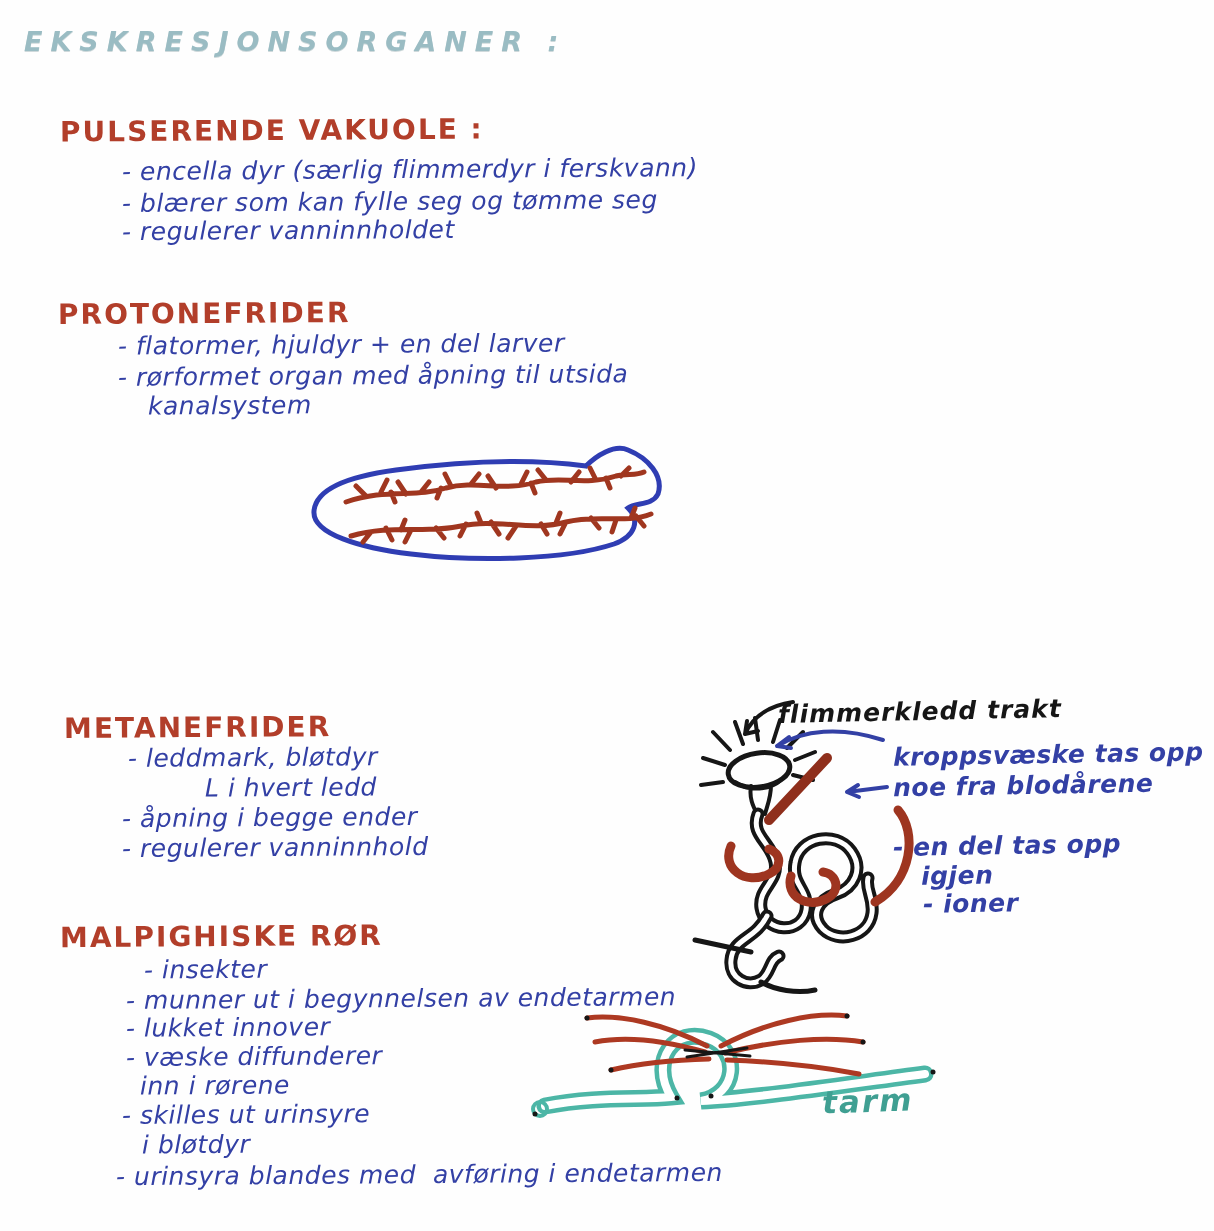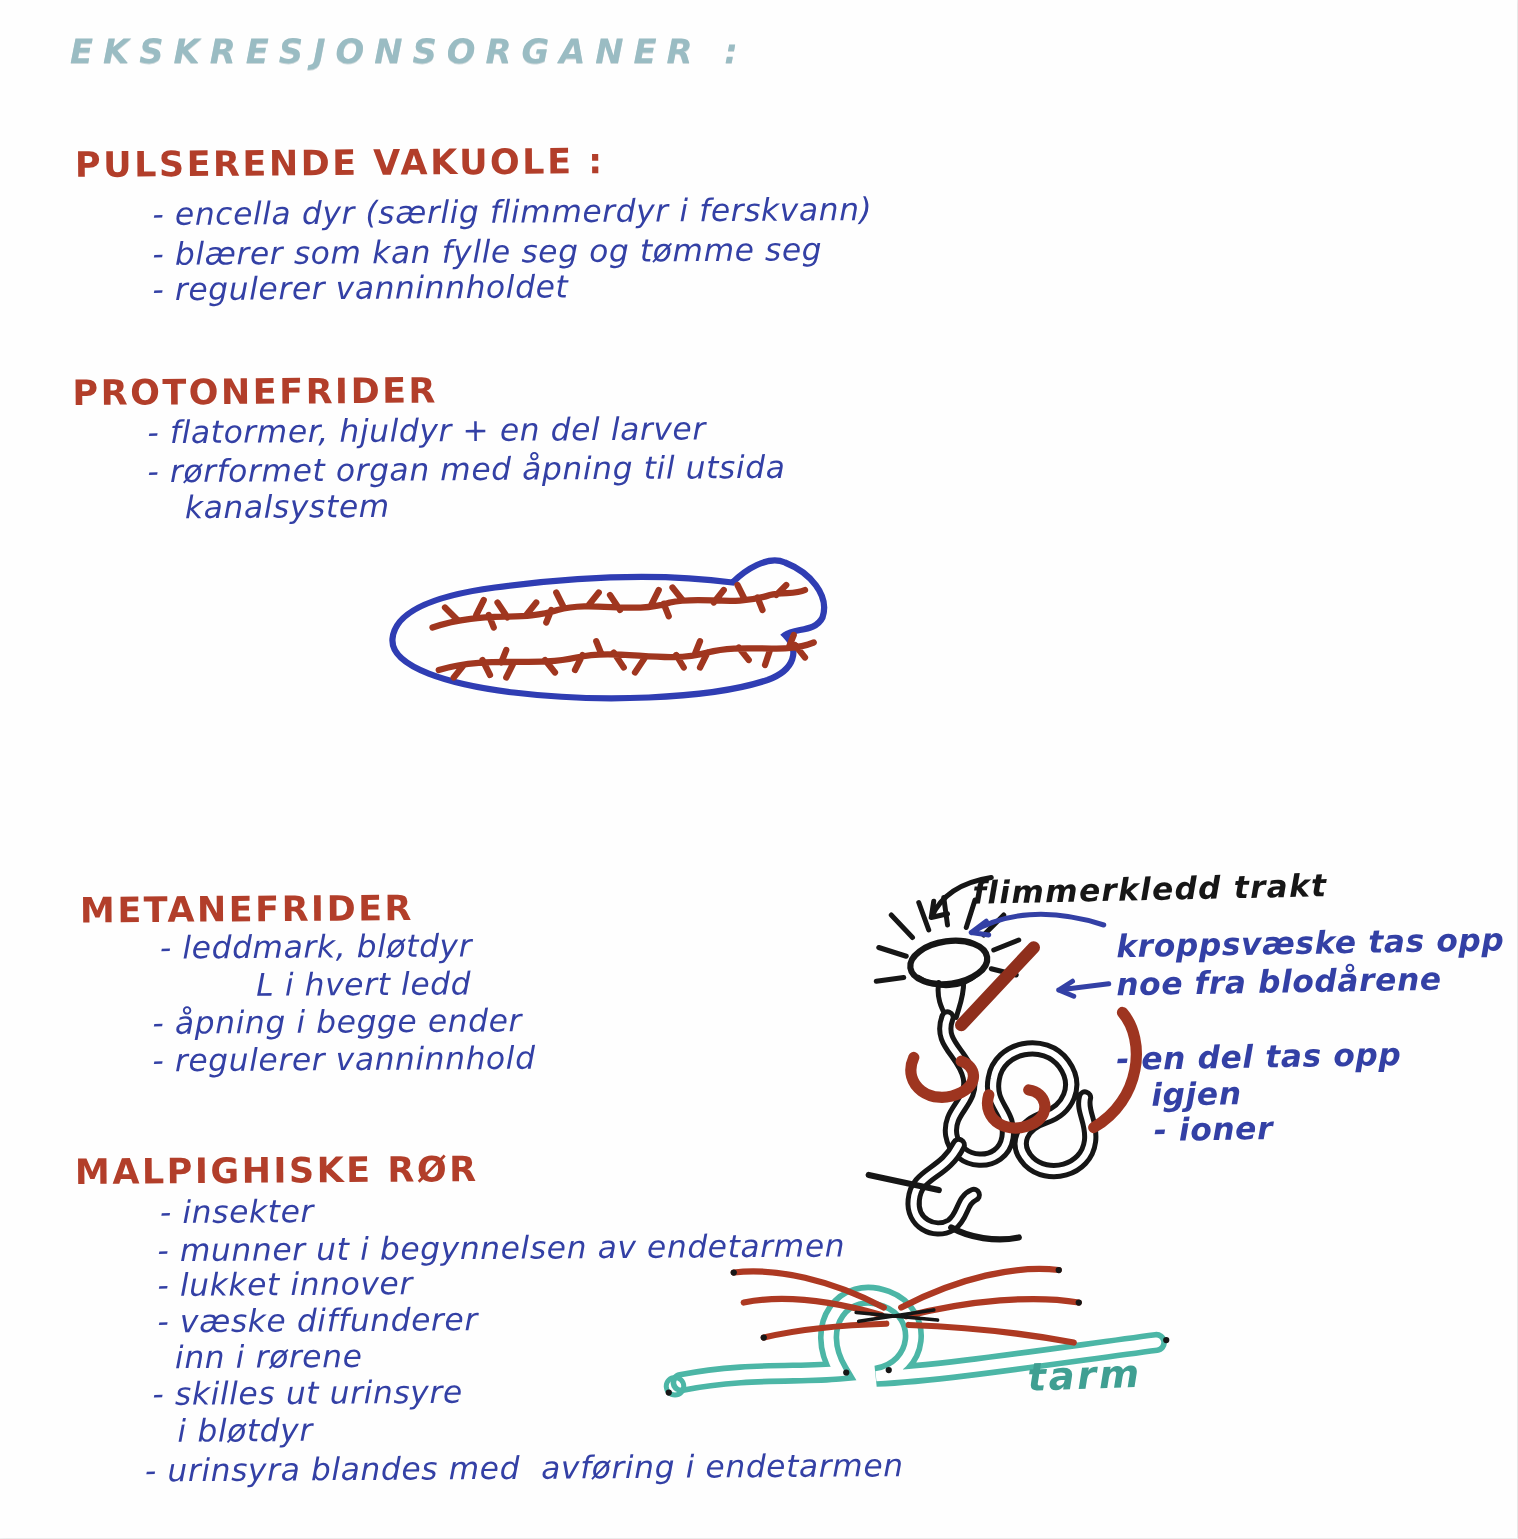--- a/index.html
+++ b/index.html
@@ -38,21 +38,21 @@
     font-size:31px;color:#3f9f92;font-style:italic;font-weight:bold;letter-spacing:2px;
     transform:rotate(-2deg);
   }
   svg{display:block;}
 </style>
 </head>
 <body>
 
 <div class="page">
 
-  <div class="abs page-title" style="left:56px;top:26px;">EKSKRESJONSORGANER :</div>
+  <div class="abs page-title" style="left:24px;top:26px;">EKSKRESJONSORGANER :</div>
 
   <div class="abs heading" style="left:60px;top:114px;">PULSERENDE VAKUOLE :</div>
   <div class="abs ink" style="left:122px;top:155px;">- encella dyr (særlig flimmerdyr i ferskvann)</div>
   <div class="abs ink" style="left:122px;top:187px;">- blærer som kan fylle seg og tømme seg</div>
   <div class="abs ink" style="left:122px;top:216px;">- regulerer vanninnholdet</div>
 
   <div class="abs heading" style="left:58px;top:297px;">PROTONEFRIDER</div>
   <div class="abs ink" style="left:118px;top:330px;">- flatormer, hjuldyr + en del larver</div>
   <div class="abs ink" style="left:118px;top:361px;">- rørformet organ med åpning til utsida</div>
   <div class="abs ink" style="left:148px;top:391px;">kanalsystem</div>
@@ -105,21 +105,21 @@
   </svg>
 
   <div class="abs black-label" style="left:778px;top:697px;">flimmerkledd trakt</div>
   <div class="abs ink-label" style="left:893px;top:740px;">kroppsvæske tas opp</div>
   <div class="abs ink-label" style="left:893px;top:771px;">noe fra blodårene</div>
   <div class="abs ink-label" style="left:893px;top:831px;">- en del tas opp</div>
   <div class="abs ink-label" style="left:921px;top:861px;">igjen</div>
   <div class="abs ink-label" style="left:923px;top:889px;">- ioner</div>
 
   <div class="abs heading" style="left:60px;top:920px;">MALPIGHISKE RØR</div>
-  <div class="abs ink" style="left:128px;top:955px;">- insekter</div>
+  <div class="abs ink" style="left:144px;top:955px;">- insekter</div>
   <div class="abs ink" style="left:126px;top:984px;">- munner ut i begynnelsen av endetarmen</div>
   <div class="abs ink" style="left:126px;top:1013px;">- lukket innover</div>
   <div class="abs ink" style="left:126px;top:1042px;">- væske diffunderer</div>
   <div class="abs ink" style="left:140px;top:1071px;">inn i rørene</div>
   <div class="abs ink" style="left:122px;top:1100px;">- skilles ut urinsyre</div>
   <div class="abs ink" style="left:142px;top:1130px;">i bløtdyr</div>
   <div class="abs ink" style="left:116px;top:1160px;">- urinsyra blandes med  avføring i endetarmen</div>
 
   <svg class="abs" style="left:525px;top:1002px;" width="420" height="135" viewBox="0 0 420 135">
 

